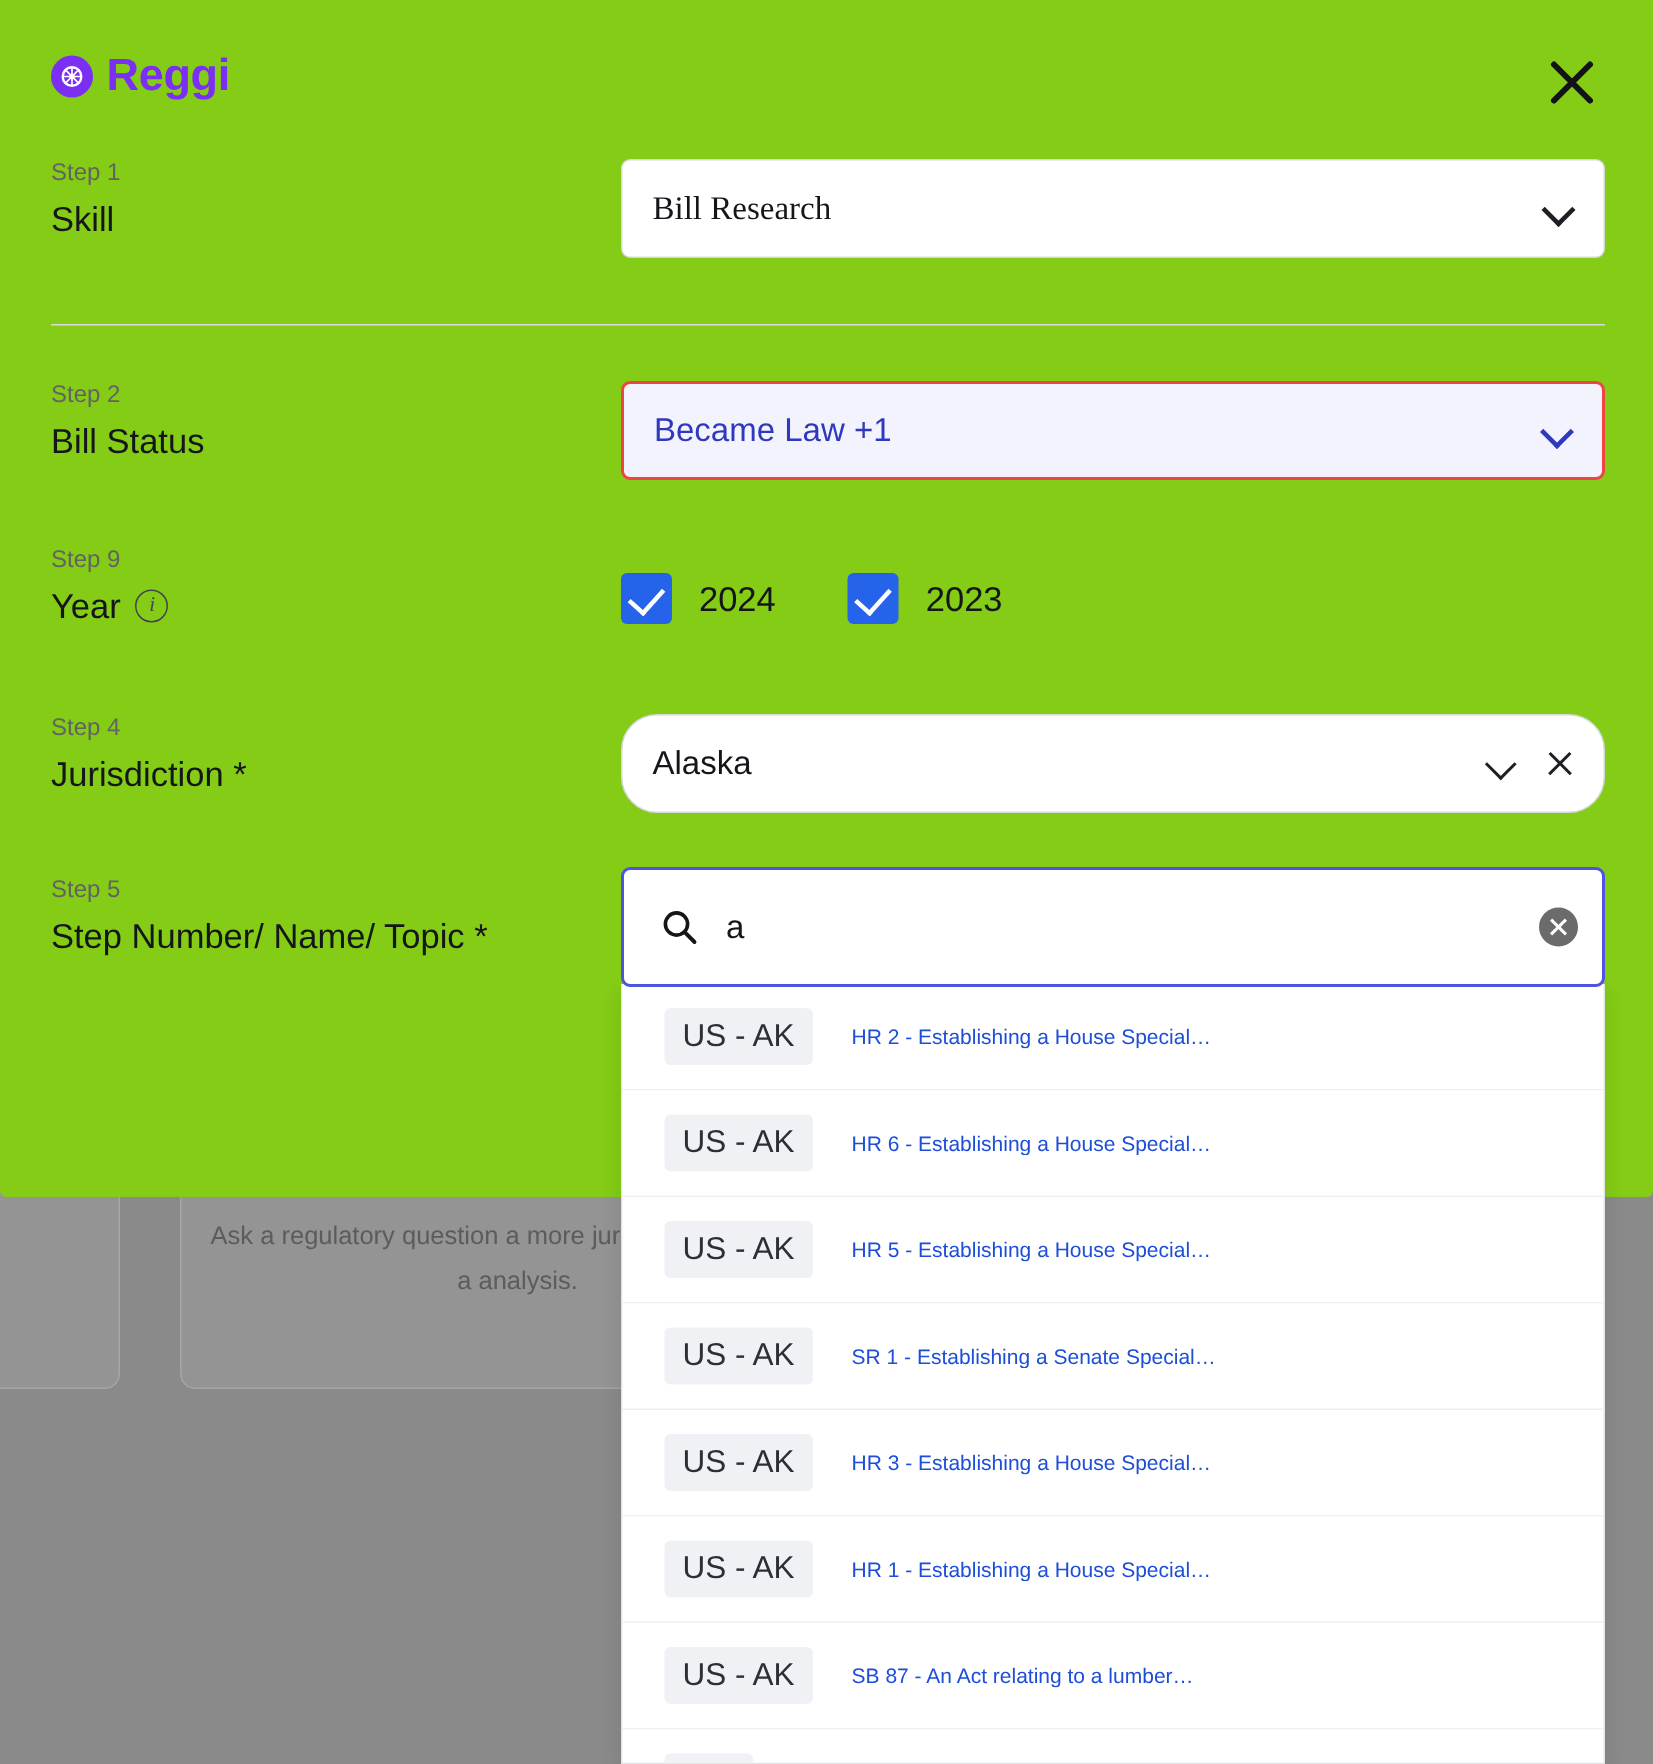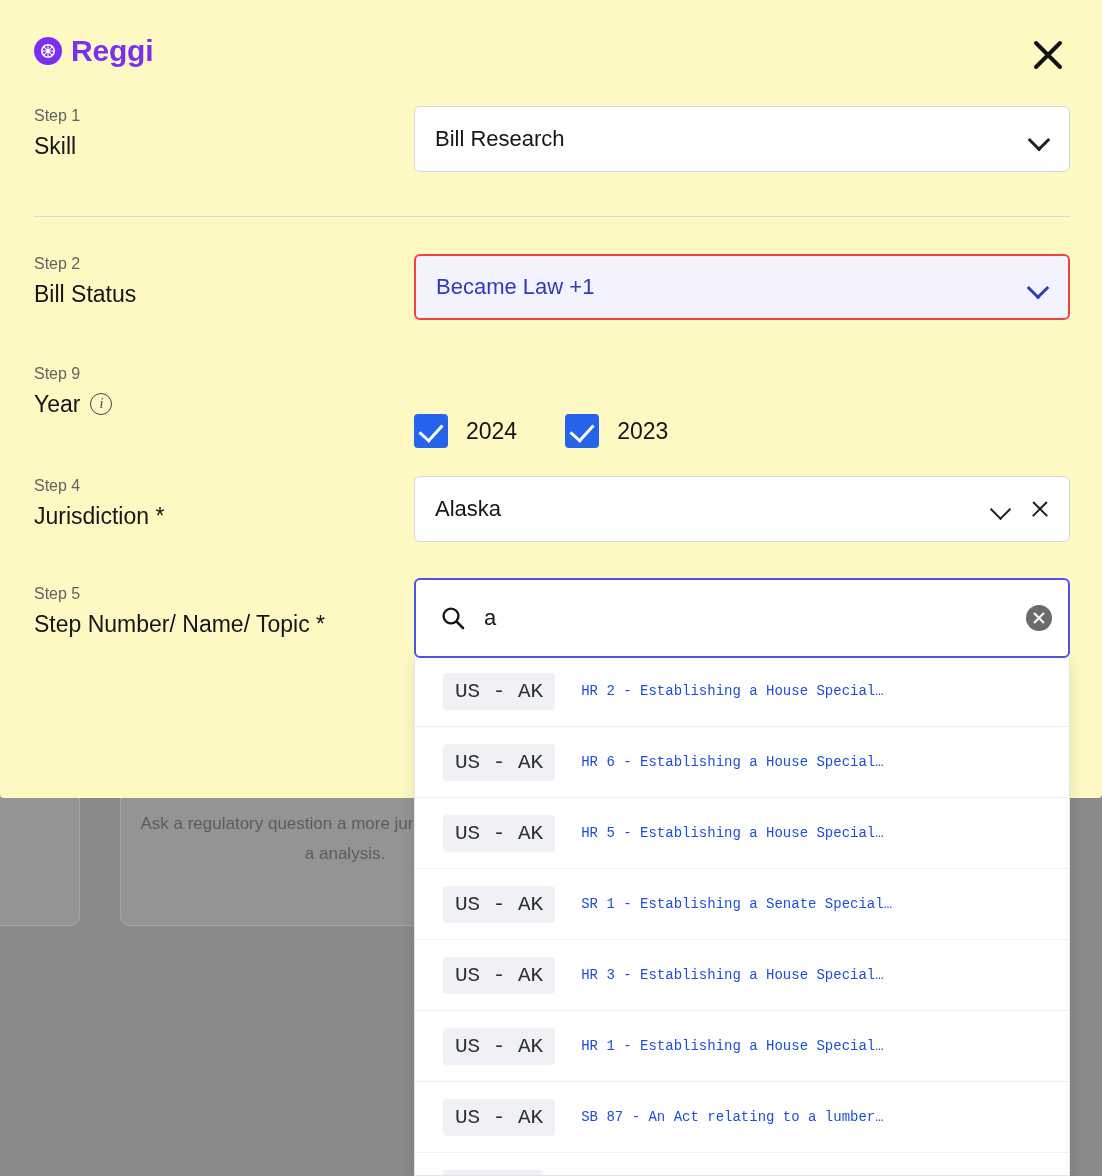--- a/index.html
+++ b/index.html
@@ -41,21 +41,21 @@
     width: 450px;
     height: 140px;
   }
 
   
   #modal {
     position: absolute;
     left: 0; top: 0;
     width: 1102px;
     height: 798px;
-    background: #fef9c3;
+    background: #84cc16;
     border-bottom-left-radius: 4px;
     border-bottom-right-radius: 4px;
     overflow: visible;
   }
 
   
   #modal-header {
     position: relative;
     height: 96px;
   }
@@ -295,21 +295,20 @@
     z-index: 25;
   }
   .suggestion {
     height: 71px;
     display: flex;
     align-items: center;
     padding: 0 20px 0 28px;
     border-bottom: 1px solid #eeeff2;
     cursor: pointer;
     background: #ffffff;
-    font-family: Liberation Mono, monospace;
   }
   .sug-badge {
     flex: none;
     background: #f0f1f4;
     color: #2d2f36;
     font-size: 21px;
     padding: 7px 12px;
     border-radius: 4px;
     margin-right: 26px;
     white-space: nowrap;
@@ -354,21 +353,21 @@
         </svg>
       </span>
     </button>
   </div>
 
   <div class="step-row" style="top:106px;height:68px;">
     <div class="step-label-block">
       <div class="step-eyebrow">Step 1</div>
       <div class="step-title">Skill</div>
     </div>
-    <div class="field" style="top:0;">
+    <div class="field" style="top:0;font-family:Liberation Serif, serif;">
       <span class="field-value">Bill Research</span>
       <span class="field-icons">
         <span class="chev"></span>
       </span>
     </div>
   </div>
 
   <div id="divider"></div>
 
   <div class="step-row" style="top:254px;height:68px;">
@@ -385,38 +384,38 @@
   </div>
 
   <div class="step-row" style="top:364px;height:68px;">
     <div class="step-label-block">
       <div class="step-eyebrow">Step 9</div>
       <div class="step-title">
         <span>Year</span>
         <span class="info-icon">i</span>
       </div>
     </div>
-    <div class="year-group" style="top:18px;margin-top:32px;">
+    <div class="year-group" style="top:18px;">
       <label class="year-item">
         <span class="checkbox"></span>
         <span class="year-label">2024</span>
       </label>
       <label class="year-item">
         <span class="checkbox"></span>
         <span class="year-label">2023</span>
       </label>
     </div>
   </div>
 
   <div class="step-row" style="top:476px;height:68px;">
     <div class="step-label-block">
       <div class="step-eyebrow">Step 4</div>
       <div class="step-title">Jurisdiction *</div>
     </div>
-    <div class="field" style="top:0;">
+    <div class="field" style="top:0;border-radius:24px;">
       <span class="field-value">Alaska</span>
       <span class="field-icons">
         <span class="chev thin"></span>
         <span class="x-icon"></span>
       </span>
     </div>
   </div>
 
   <div class="step-row" style="top:584px;height:68px;">
     <div class="step-label-block">

